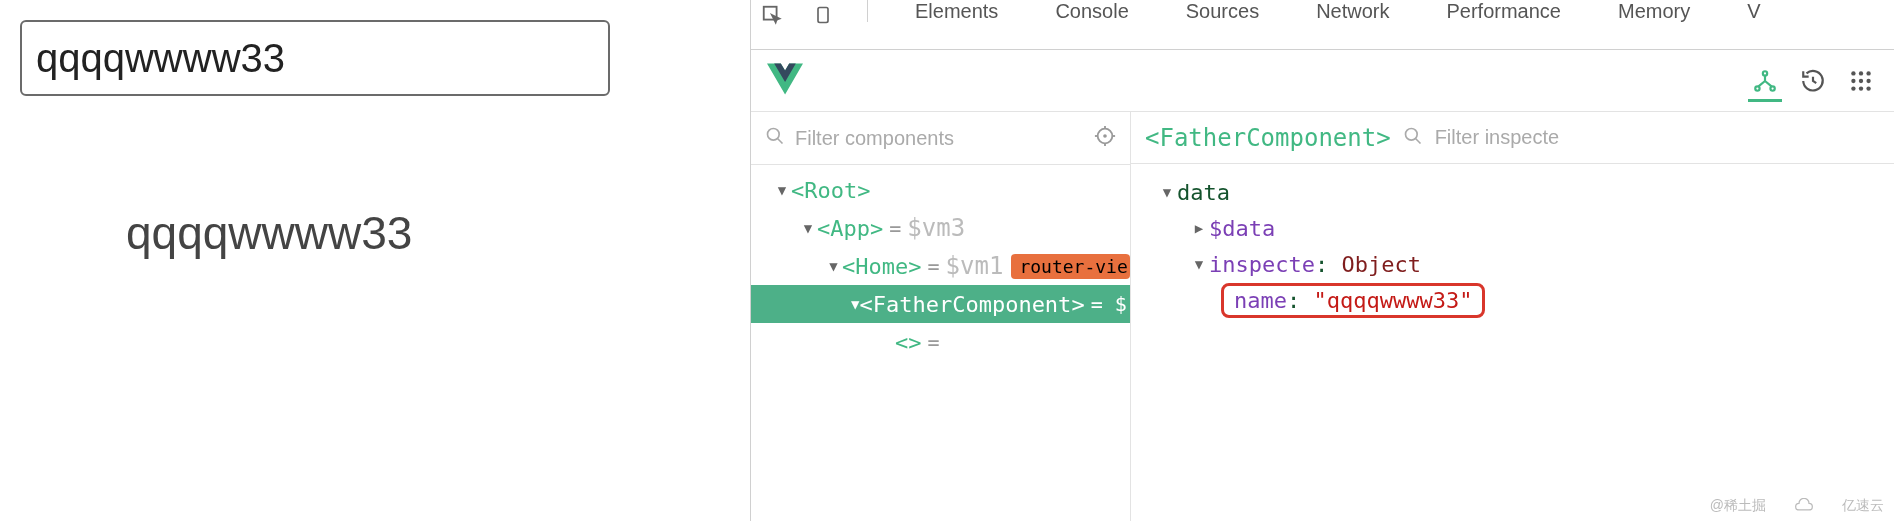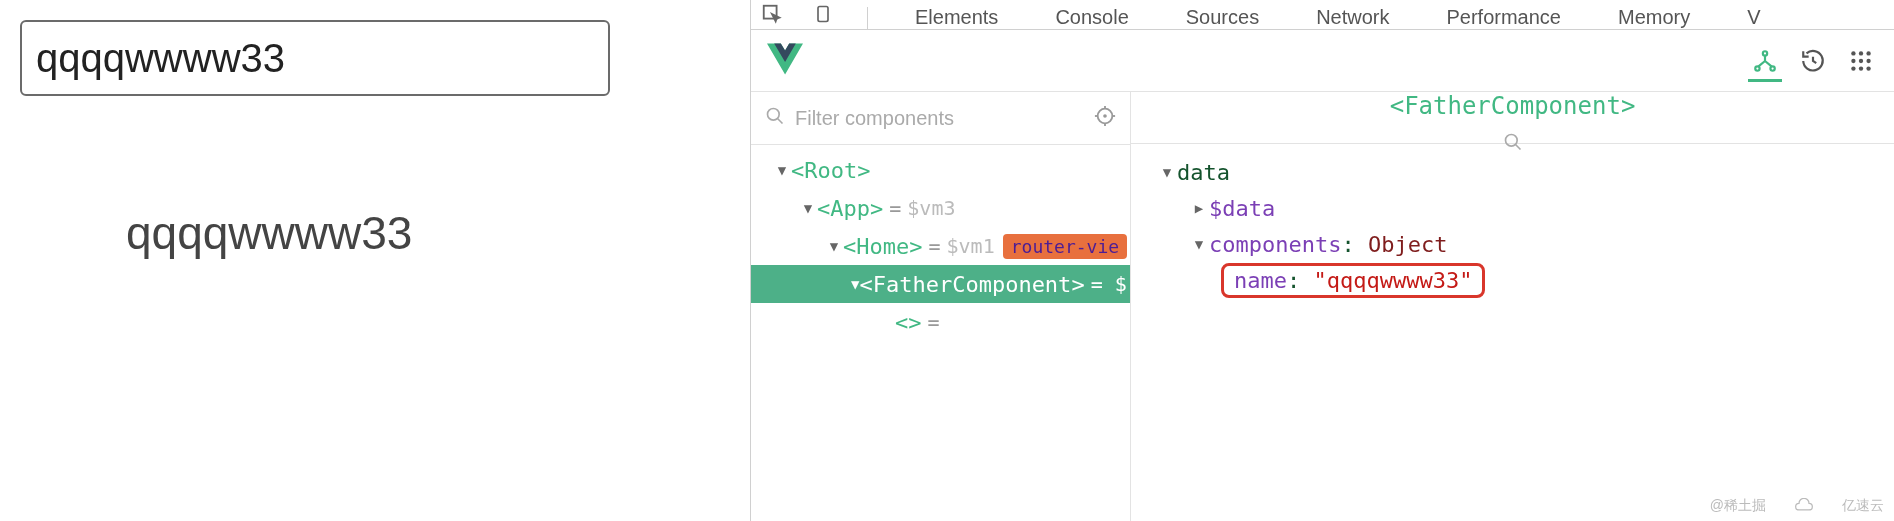--- a/index.html
+++ b/index.html
@@ -28,23 +28,23 @@
     }
     .app-display {
       margin-top: 110px;
       margin-left: 106px;
       font-size: 46px;
       color: #444;
       font-weight: 400;
     }
     .devtools { flex: 1; display: flex; flex-direction: column; border-left: 1px solid #d0d0d0; }
     .tabs-row {
-      height: 30px;
+      height: 50px;
       display: flex;
-      align-items: flex-end;
+      align-items: flex-start;
       border-bottom: 1px solid #d0d0d0;
       font-size: 20px;
       color: #555;
       padding-left: 6px;
       gap: 21px;
     }
     .tabs-icon { width: 30px; height: 30px; display:flex; align-items:center; justify-content:center; color:#666; }
     .tabs-sep { width:1px; height:22px; background:#d0d0d0; margin:0 8px; }
     .tab { padding: 0 18px; }
     .tab.active-blue { color:#1a73e8; position: relative; }
@@ -67,31 +67,31 @@
       height:52px; display:flex; align-items:center; padding:0 14px; color:#999; gap:10px;
     }
     .search-row input { border:none; outline:none; font-size:20px; flex:1; color:#c2410c; }
     .search-row input::placeholder { color:#aaa; }
     .target-icon { color:#999; }
     .tree { padding-top:6px; font-size:22px; font-family: Menlo, Consolas, monospace; }
     .node { display:flex; align-items:center; height:38px; }
     .toggle { width:18px; display:inline-flex; justify-content:center; color:#666; font-size:14px; }
     .tag-open, .tag-close { color:#41b883; }
     .eq { color:#999; margin:0 6px; font-size:20px;}
-    .vm { color:#bbb; font-size:20px; }
-    .badge { background:#e8703e; color:#4c1d95; font-size:18px; padding:2px 8px; border-radius:4px; margin-left:8px; white-space:nowrap; overflow:hidden; }
+    .vm { color:#bbb; font-size:24px; }
+    .badge { background:#e8703e; color:#000000; font-size:18px; padding:2px 8px; border-radius:4px; margin-left:8px; white-space:nowrap; overflow:hidden; }
     .node.selected { background:#4db088; color:#fff; }
     .node.selected .tag-open, .node.selected .tag-close, .node.selected .eq, .node.selected .vm, .node.selected .toggle { color:#fff; }
     .ind1 { padding-left: 22px; }
     .ind2 { padding-left: 48px; }
     .ind3 { padding-left: 74px; }
     .ind4 { padding-left: 100px; }
     .ind5 { padding-left: 126px; }
     .right-pane { flex:1; display:flex; flex-direction:column; }
-    .right-header { height:52px; display:flex; align-items:center; padding:0 14px; gap:12px;flex-direction:column; }
+    .right-header { height:52px; display:flex; align-items:center; padding:0 14px; gap:12px; }
     .comp-name { color:#41b883; font-size:24px; font-family:Menlo, Consolas, monospace; }
     .right-header input { border:none; outline:none; font-size:20px; flex:1; }
     .right-header input::placeholder { color:#aaa; }
     .data-body { padding: 10px 14px; font-size:22px; font-family:Menlo, Consolas, monospace; color:#333;}
     .drow { display:flex; align-items:center; height:36px; }
     .dtoggle { width:20px; color:#666; font-size:14px; display:inline-flex; justify-content:center;}
     .key { color:#7b3fb5; }
     .plain { color:#14532d; }
     .objtype { color:#7f1d1d; }
     .val-string { color:#c41a16; }
@@ -254,33 +254,34 @@
 
       <div class="right-pane">
         <div class="right-header right-top-sep">
           <span class="comp-name">&lt;<span>FatherComponent</span>&gt;</span>
           <span class="search-icon">
             <svg width="20" height="20" viewBox="0 0 24 24" fill="none" stroke="currentColor" stroke-width="2">
                 <circle cx="10" cy="10" r="7"></circle>
                 <line x1="21" y1="21" x2="15" y2="15"></line>
               </svg>
           </span>
+          <input placeholder="Filter inspecte" style="">
         </div>
         <div class="data-body">
           <div class="drow dind1">
             <span class="dtoggle">▼</span>
             <span class="plain">data</span>
           </div>
           <div class="drow dind2">
             <span class="dtoggle">▶</span>
             <span class="key">$data</span>
           </div>
           <div class="drow dind2">
             <span class="dtoggle">▼</span>
-            <span class="key">components</span>
+            <span class="key">inspecte</span>
               <span class="plain">:&nbsp;</span>
               <span class="objtype">Object</span>
           </div>
           <div class="drow dind3">
             <span class="highlight-box">
               <span class="key">name</span>
                 <span class="plain">:&nbsp;</span>
                 <span class="val-string">"qqqqwwww33"</span>
             </span>
           </div>

